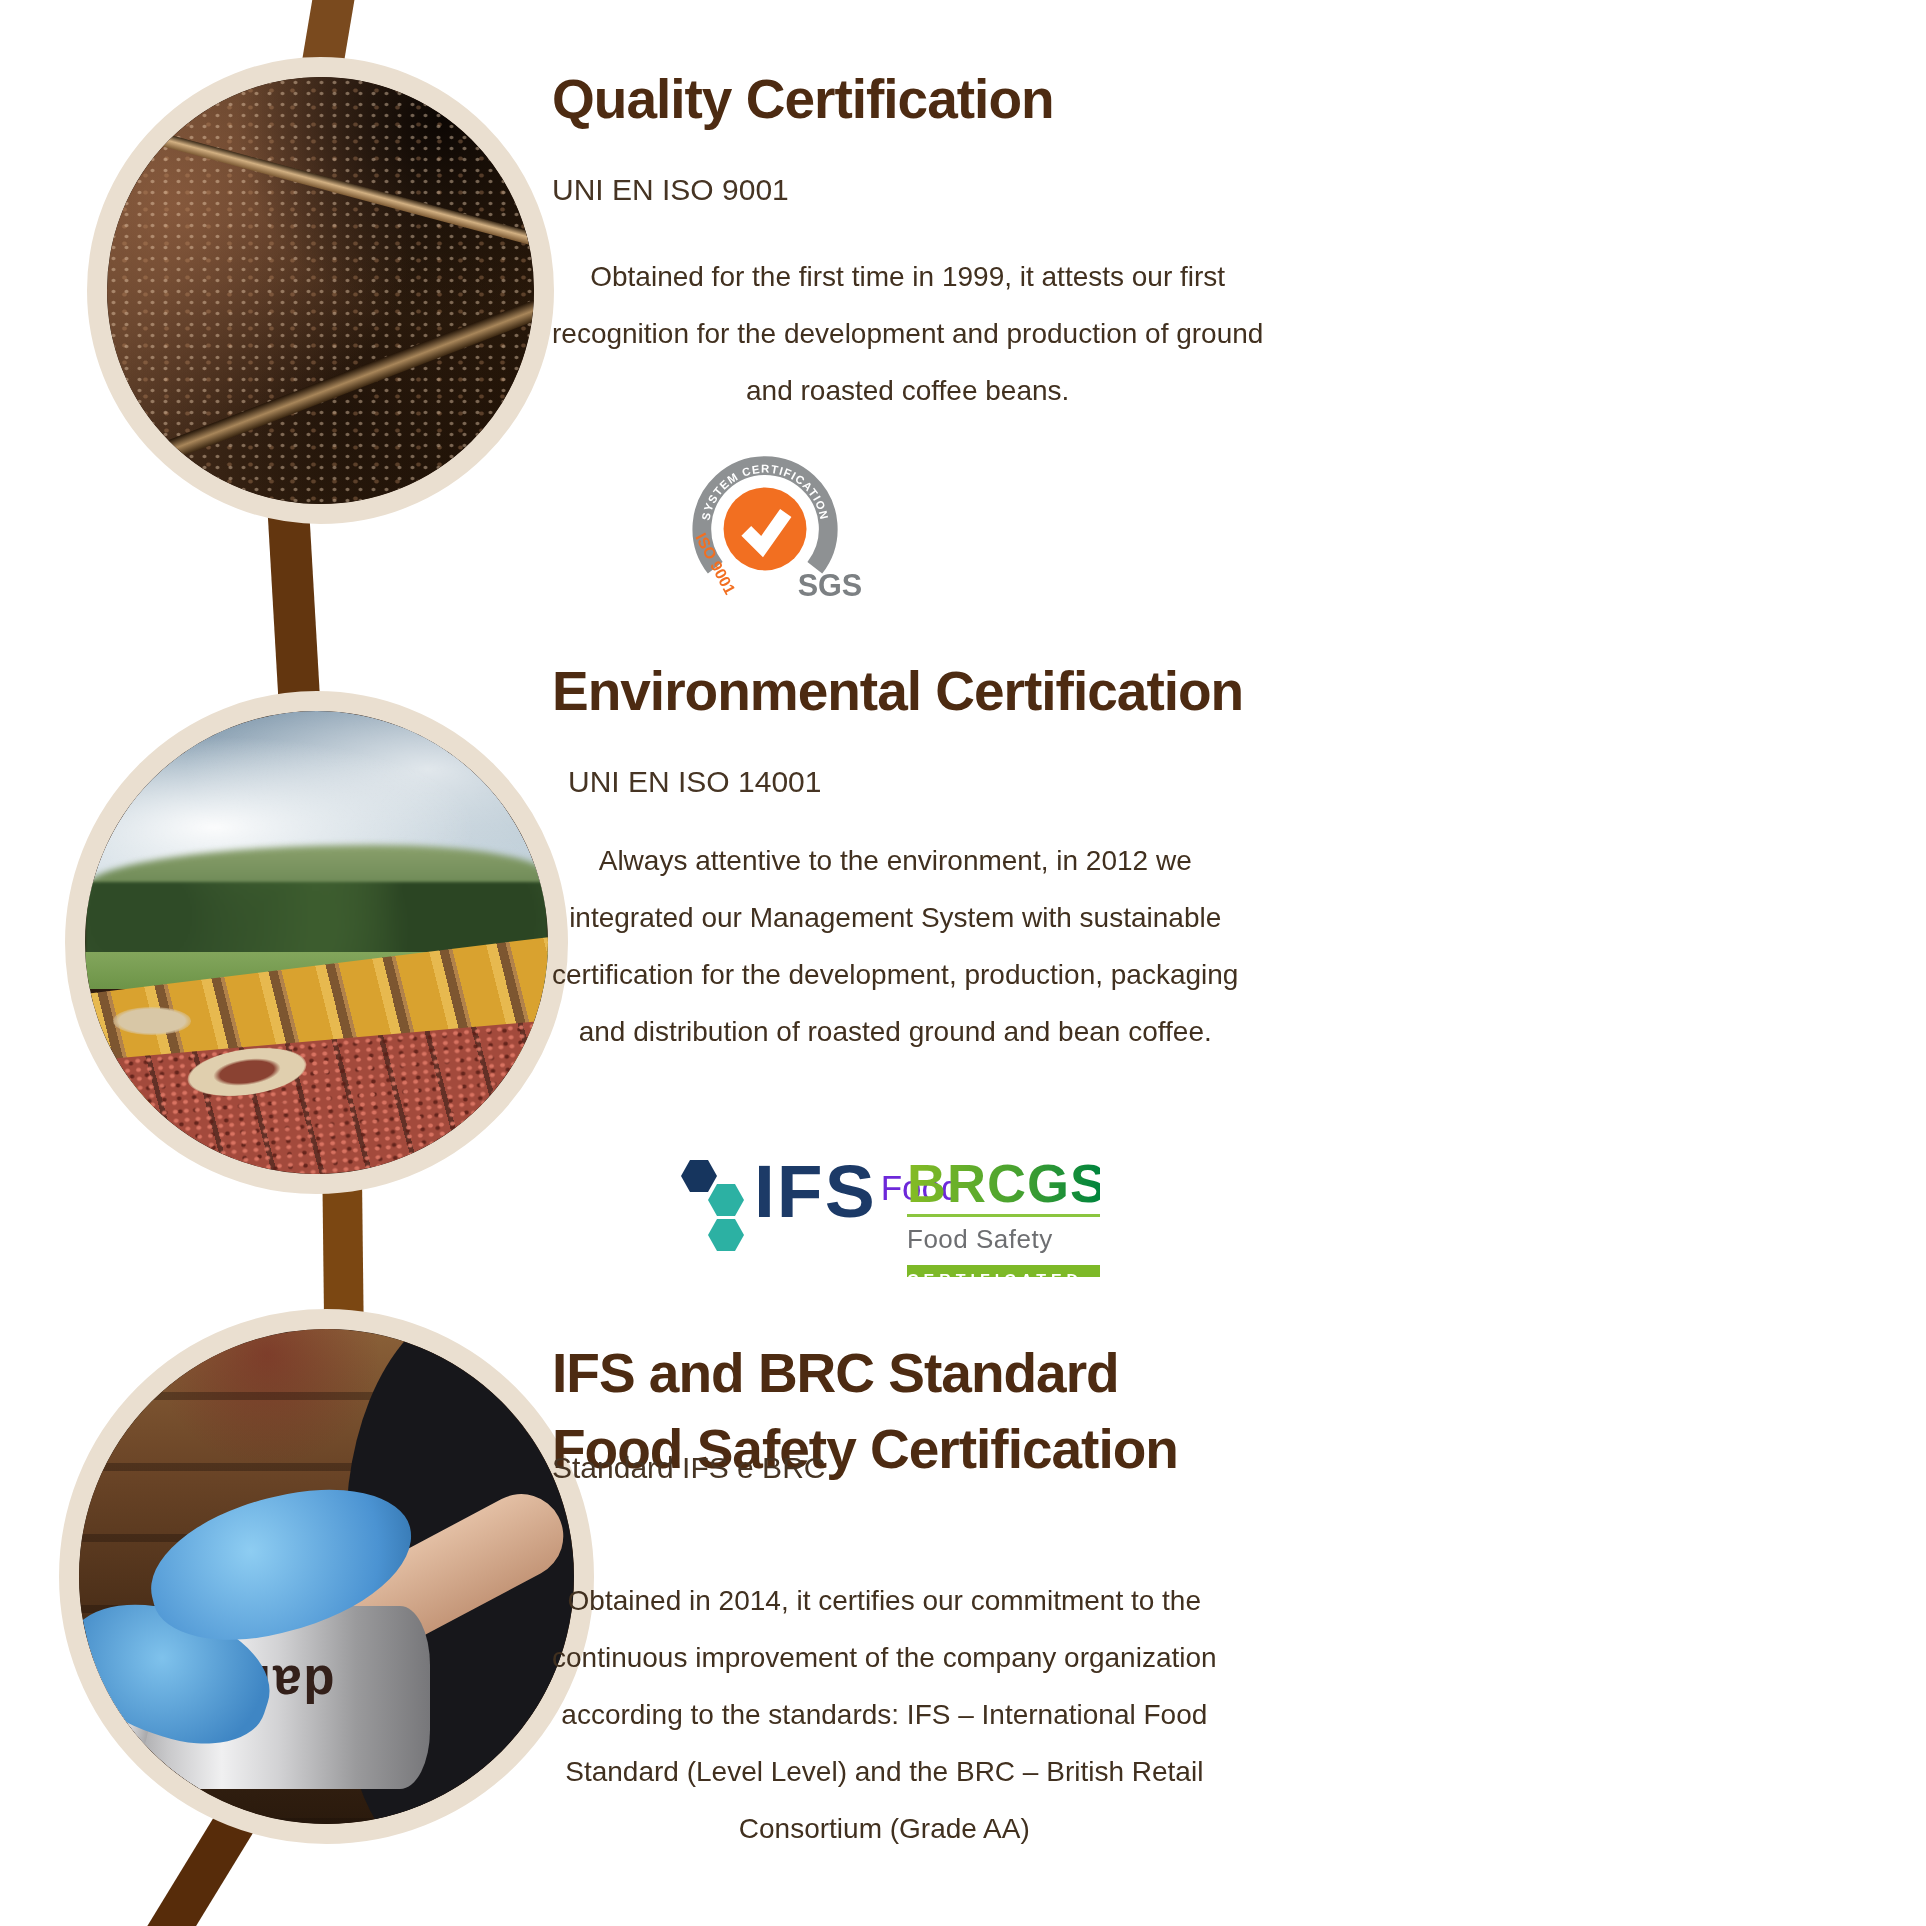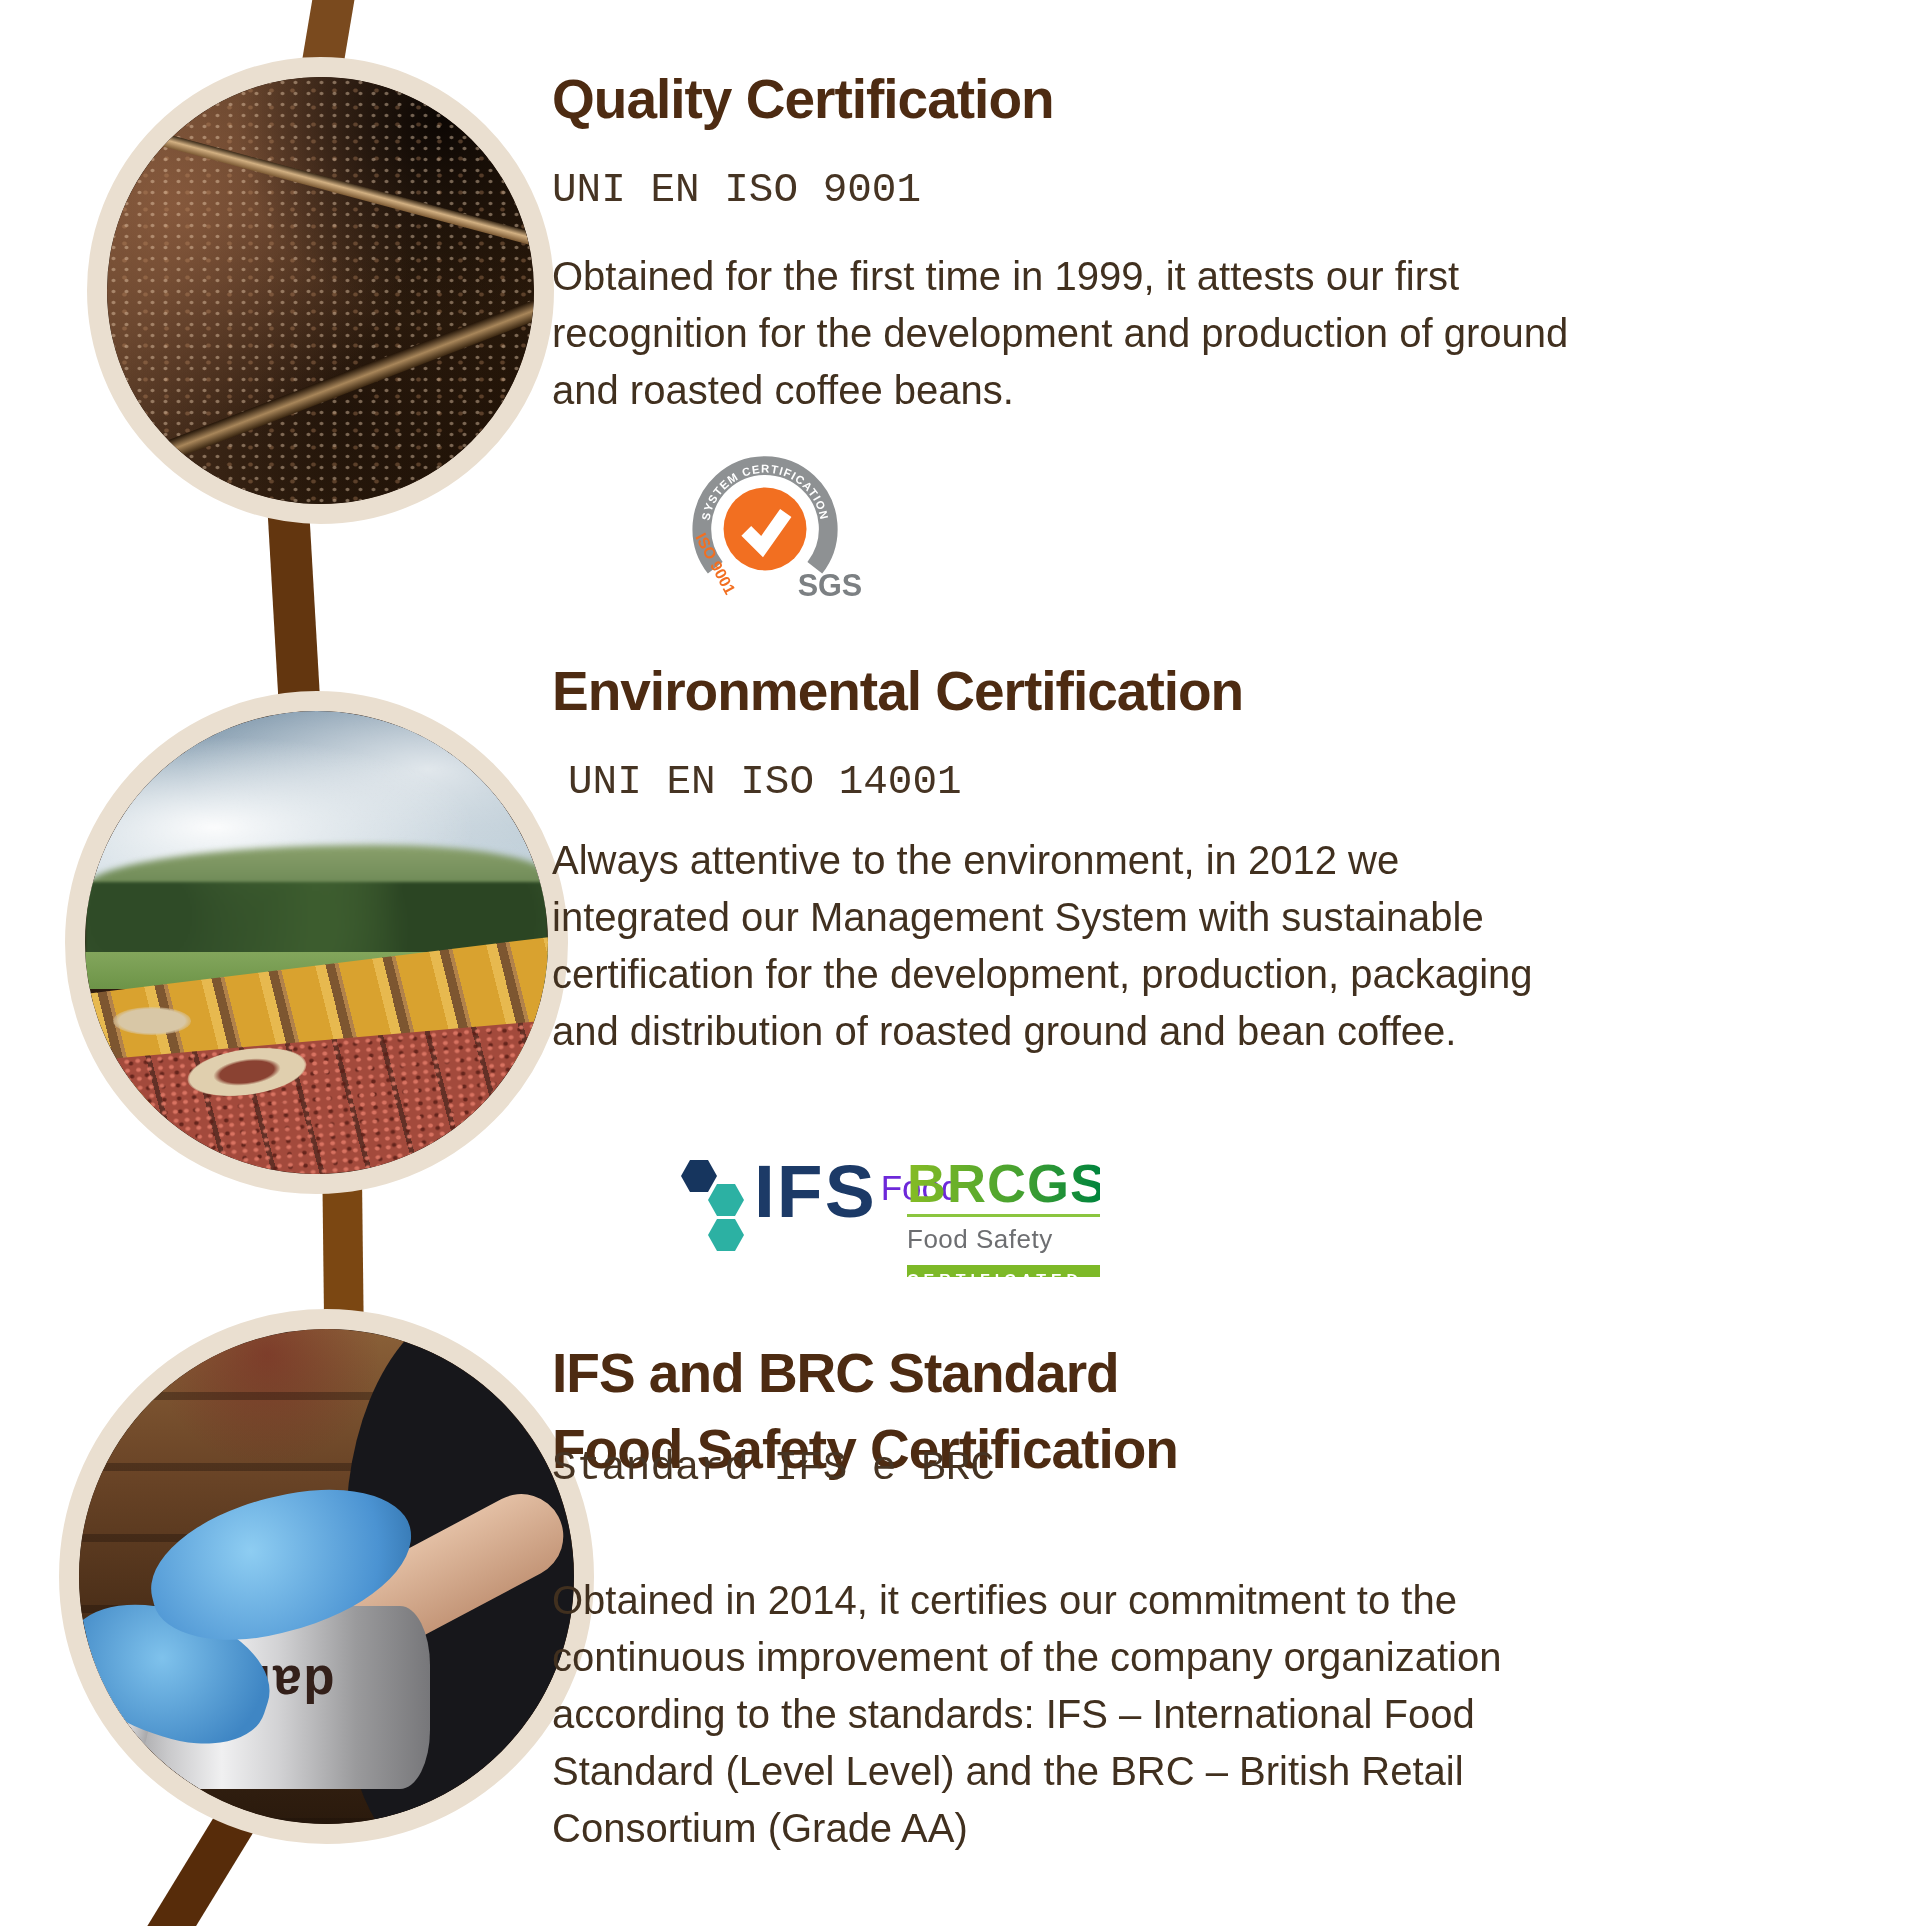--- a/index.html
+++ b/index.html
@@ -78,22 +78,22 @@
     background:radial-gradient(ellipse,#d6d6d8 40%,#a9a9ab 70%,#8b8b8d);}
   .tin-text{position:absolute;top:26%;left:20%;transform:rotate(180deg);
     font-weight:bold;font-size:51px;color:#33201a;letter-spacing:2px;}
   .glove1{position:absolute;top:34%;left:14%;width:54%;height:27%;transform:rotate(-14deg);
     background:radial-gradient(circle at 40% 35%,#8ecdf2,#4b93d2 70%,#2f6fa8);border-radius:52% 48% 55% 45%;}
   .glove2{position:absolute;top:57%;left:-3%;width:42%;height:25%;transform:rotate(18deg);
     background:radial-gradient(circle at 45% 40%,#7fc2ec,#3f86c4 78%);border-radius:50% 50% 45% 55%;}
 
   
   .heading{position:absolute;left:552px;font-weight:bold;color:#4d2b12;font-size:55px;line-height:76px;letter-spacing:-1px;white-space:nowrap;z-index:3;}
-  .subheading{position:absolute;left:552px;color:#463423;font-size:41px;line-height:48px;white-space:nowrap;z-index:3;font-family:Liberation Mono, monospace;}
-  .body-text{position:absolute;left:552px;color:#41301f;font-size:40px;line-height:57px;z-index:3;}
+  .subheading{position:absolute;left:552px;color:#463423;font-size:30px;line-height:48px;white-space:nowrap;z-index:3;}
+  .body-text{position:absolute;left:552px;color:#41301f;font-size:28px;line-height:57px;z-index:3;text-align:center;}
   .body-line{white-space:nowrap;}
 
   
   #sgs-badge{position:absolute;left:669px;top:442px;z-index:3;}
 
   
   #logo-row{position:absolute;left:681px;top:1156px;width:475px;height:121px;overflow:hidden;z-index:3;}
   .ifs-logo{position:absolute;left:0;top:2px;display:flex;align-items:flex-start;}
   .hex-col{position:relative;width:65px;height:109px;}
   .hex{position:absolute;width:36px;height:32px;clip-path:polygon(25% 0%,75% 0%,100% 50%,75% 100%,25% 100%,0% 50%);}

